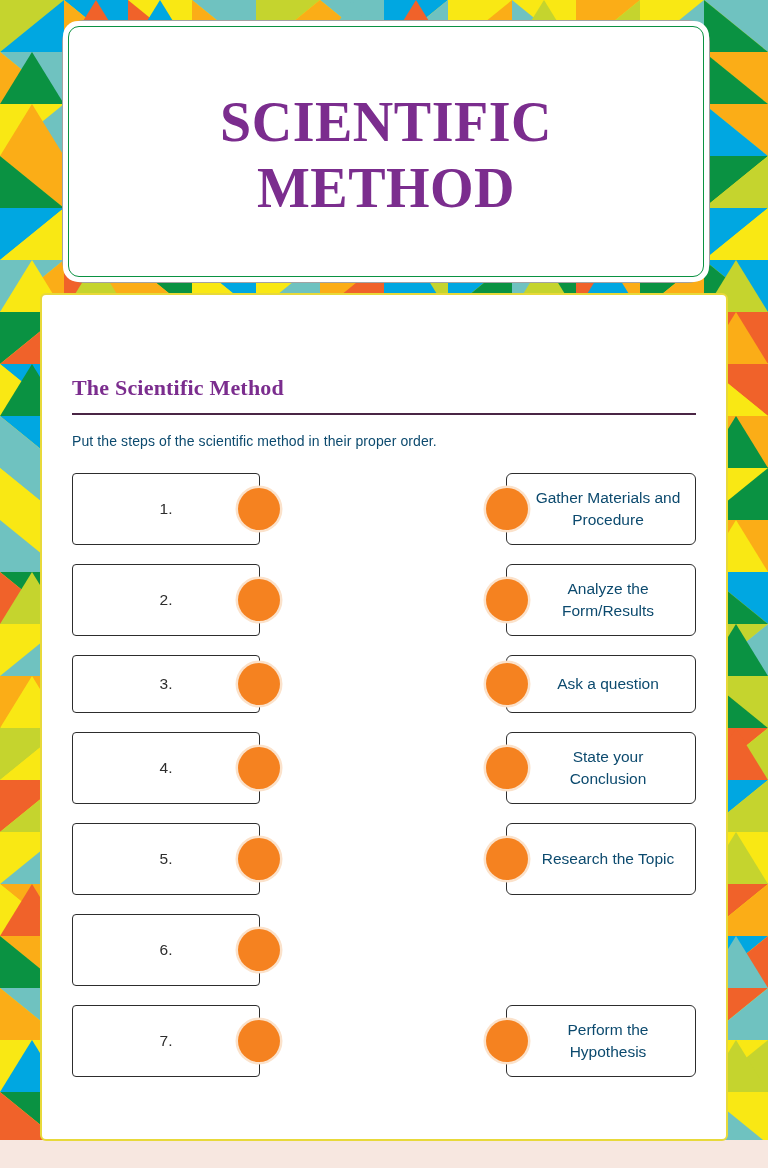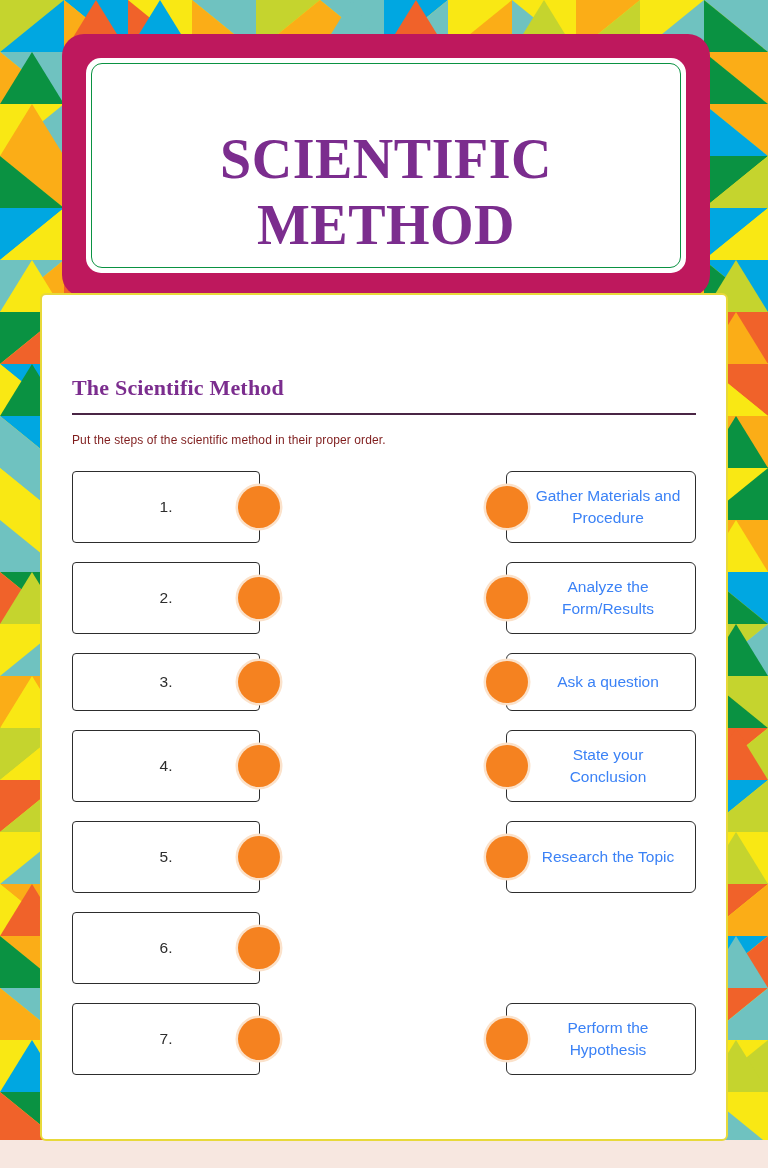--- a/index.html
+++ b/index.html
@@ -17,26 +17,26 @@
   #mosaic {
     position: absolute;
     left: 0; top: 0;
     width: 768px; height: 1140px;
   }
 
   
   .title-card {
     position: absolute;
     left: 62px;
-    top: 34px;
+    top: 20px;
     width: 648px;
     height: 263px;
-    background: #be185d;
+    background: #a3a3a3;
     border-radius: 22px;
-    padding: 24px;
+    padding: 1px;
   }
   .title-card-inner {
     width: 100%;
     height: 100%;
     background: #ffffff;
     border-radius: 15px;
     padding: 5px;
   }
   .title-card-line {
     width: 100%;
@@ -78,22 +78,22 @@
     margin-top: 80px;
     letter-spacing: 0.2px;
   }
   .heading-rule {
     height: 1.5px;
     background: #4a2545;
     margin-top: 12px;
     width: 100%;
   }
   .instructions {
-    font-size: 12px;
-    color: #7f1d1d;
+    font-size: 14px;
+    color: #0c4a6e;
     margin-top: 18px;
     letter-spacing: 0.1px;
   }
 
   
   .match-list { margin-top: 24px; }
 
   .match-row {
     display: flex;
     align-items: center;
@@ -123,21 +123,21 @@
     position: relative;
     width: 190px;
     border: 1px solid #2d2d2d;
     border-radius: 6px;
     background: #ffffff;
     display: flex;
     align-items: center;
     justify-content: center;
     font-size: 15.5px;
     line-height: 1.42;
-    color: #3b82f6;
+    color: #0c4a6e;
     text-align: center;
     padding: 0 12px 0 26px;
   }
   .answer-box.tall  { height: 72px; }
   .answer-box.short { height: 58px; }
 
   
   .dot {
     position: absolute;
     width: 42px;

